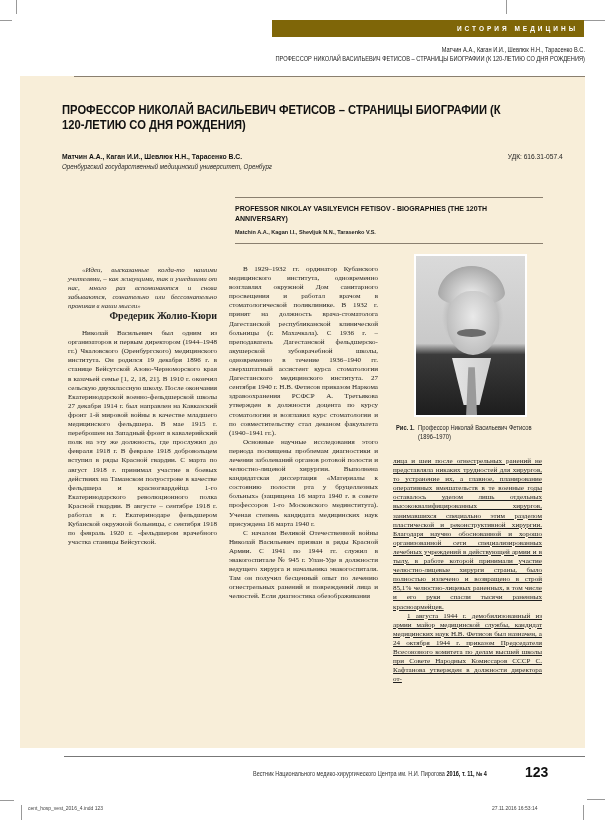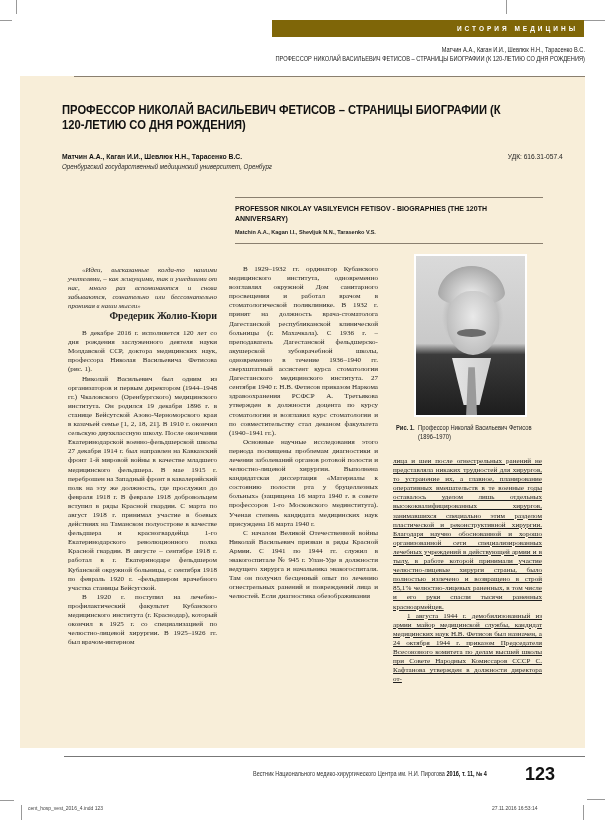--- a/index.html
+++ b/index.html
@@ -59,21 +59,21 @@
   .photo-inner .tie { position: absolute; left: 46%; top: 70%; width: 10%; height: 30%; background: #9a9a9a; clip-path: polygon(20% 0,80% 0,100% 100%,0 100%); }
 
   .caption { position: absolute; left: 396px; top: 424px; width: 150px; font-family: "Liberation Sans", sans-serif;
     font-size: 6.3px; line-height: 8.5px; color: #222; display: flex; transform: scaleX(0.92); transform-origin: left; }
   .caption .cap-label { font-weight: bold; width: 24px; flex: none; }
 
   .rule-bottom { position: absolute; left: 64px; top: 756px; width: 521px; height: 1px; background: #777; }
 
   .footer { position: absolute; left: 253px; top: 770px; font-family: "Liberation Sans", sans-serif; font-size: 6.3px; color: #333; white-space: nowrap; transform: scaleX(0.88); transform-origin: left; }
   .footer b { font-weight: bold; color: #111; }
-  .page-num { position: absolute; left: 525px; top: 764px; font-family: "Liberation Sans", sans-serif; font-weight: bold; font-size: 18px; color: #111; }
+  .page-num { position: absolute; left: 525px; top: 764px; font-family: "Liberation Sans", sans-serif; font-weight: bold; font-size: 14px; color: #111; }
 
   .slug-left { position: absolute; left: 28px; top: 805px; font-family: "Liberation Sans", sans-serif; font-size: 5px; color: #444; white-space: nowrap; }
   .slug-right { position: absolute; left: 492px; top: 805px; font-family: "Liberation Sans", sans-serif; font-size: 5px; color: #444; white-space: nowrap; }
 </style>
 </head>
 <body>
 
 <div class="crop" style="left:16px;top:0;width:1px;height:14px;"></div>
 <div class="crop" style="left:0;top:20px;width:12px;height:1px;"></div>
 <div class="crop" style="left:506px;top:0;width:1px;height:14px;"></div>
@@ -100,23 +100,21 @@
 <div class="udc">УДК: 616.31-057.4</div>
 
 <div class="rule-en-top"></div>
 <div class="title-en">PROFESSOR NIKOLAY VASILYEVICH FETISOV - BIOGRAPHIES (THE 120TH ANNIVERSARY)</div>
 <div class="authors-en">Matchin A.A., Kagan I.I., Shevljuk N.N., Tarasenko V.S.</div>
 <div class="rule-en-bot"></div>
 
 <div class="col col1">
   <div class="epigraph">«Идеи, высказанные когда-то нашими учителями, – как живущими, так и ушедшими от нас, много раз вспоминаются и снова забываются, сознательно или бессознательно проникая в наши мысли»</div>
   <div class="epigraph-author">Фредерик Жолио-Кюри</div>
-  <p>В декабре 2016 г. исполняется 120 лет со дня рождения заслуженного деятеля науки Молдавской ССР, доктора медицинских наук, профессора Николая Васильевича Фетисова (рис. 1).</p>
   <p>Николай Васильевич был одним из организаторов и первым директором (1944–1948 гг.) Чкаловского (Оренбургского) медицинского института. Он родился 19 декабря 1896 г. в станице Бейсутской Азово-Черноморского края в казачьей семье [1, 2, 18, 21]. В 1910 г. окончил сельскую двухклассную школу. После окончания Екатеринодарской военно-фельдшерской школы 27 декабря 1914 г. был направлен на Кавказский фронт 1-й мировой войны в качестве младшего медицинского фельдшера. В мае 1915 г. переброшен на Западный фронт в кавалерийский полк на эту же должность, где прослужил до февраля 1918 г. В феврале 1918 добровольцем вступил в ряды Красной гвардии. С марта по август 1918 г. принимал участие в боевых действиях на Таманском полуострове в качестве фельдшера и красногвардейца 1-го Екатеринодарского революционного полка Красной гвардии. В августе – сентябре 1918 г. работал в г. Екатеринодаре фельдшером Кубанской окружной больницы, с сентября 1918 по февраль 1920 г. -фельдшером врачебного участка станицы Бейсугской.</p>
-  <p>В 1920 г. поступил на лечебно-профилактический факультет Кубанского медицинского института (г. Краснодар), который окончил в 1925 г. со специализацией по челюстно-лицевой хирургии. В 1925–1926 гг. был врачом-интерном</p>
 </div>
 
 <div class="col col2">
   <p>В 1929–1932 гг. ординатор Кубанского медицинского института, одновременно возглавлял окружной Дом санитарного просвещения и работал врачом в стоматологической поликлинике. В 1932 г. принят на должность врача-стоматолога Дагестанской республиканской клинической больницы (г. Махачкала). С 1936 г. – преподаватель Дагестанской фельдшерско-акушерской зубоврачебной школы, одновременно в течение 1936–1940 гг. сверхштатный ассистент курса стоматологии Дагестанского медицинского института. 27 сентября 1940 г. Н.В. Фетисов приказом Наркома здравоохранения РСФСР А. Третьякова утвержден в должности доцента по курсу стоматологии и возглавил курс стоматологии и по совместительству стал деканом факультета (1940–1941 гг.).</p>
   <p>Основные научные исследования этого периода посвящены проблемам диагностики и лечения заболеваний органов ротовой полости и челюстно-лицевой хирургии. Выполнена кандидатская диссертация «Материалы к состоянию полости рта у бруцеллезных больных» (защищена 16 марта 1940 г. в совете профессоров 1-го Московского мединститута). Ученая степень кандидата медицинских наук присуждена 16 марта 1940 г.</p>
   <p>С началом Великой Отечественной войны Николай Васильевич призван в ряды Красной Армии. С 1941 по 1944 гг. служил в эвакогоспитале № 945 г. Улан-Уде в должности ведущего хирурга и начальника эвакогоспиталя. Там он получил бесценный опыт по лечению огнестрельных ранений и повреждений лица и челюстей. Если диагностика обезображивания</p>
 </div>
 
 <div class="photo">
   <div class="photo-inner">

